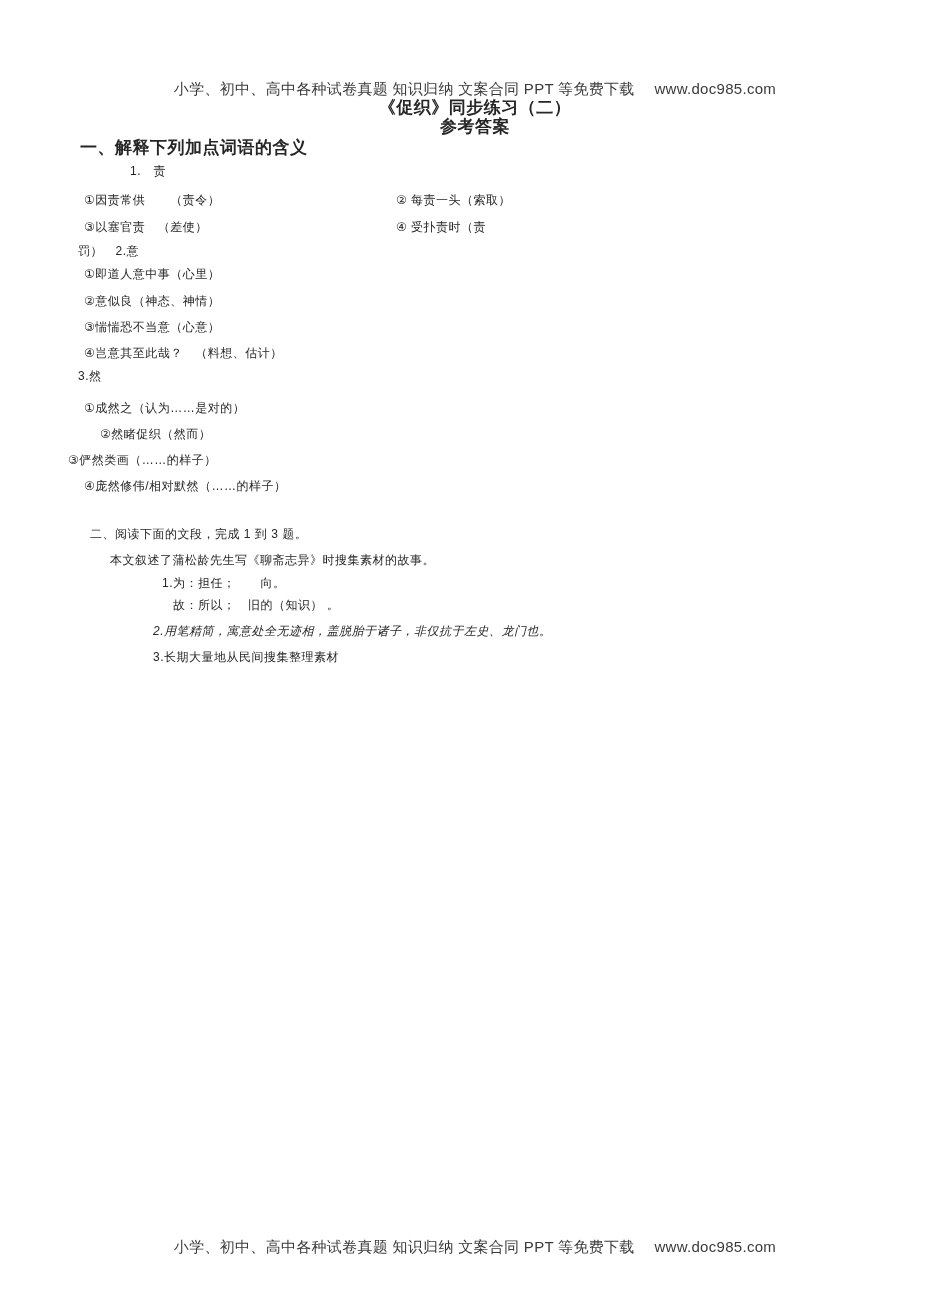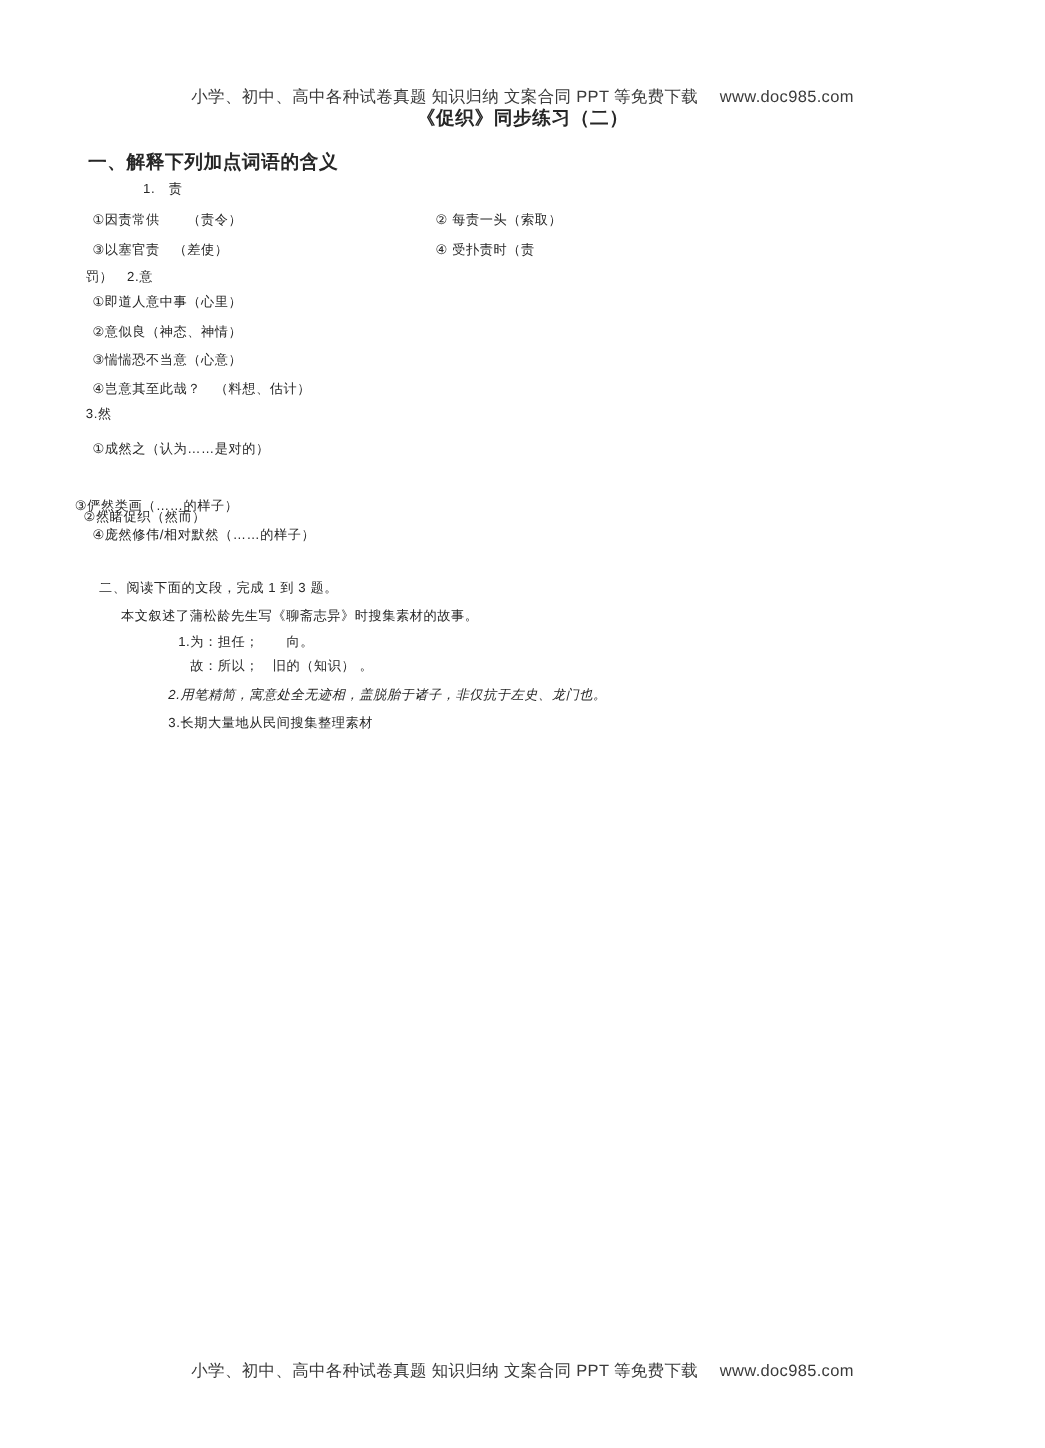--- a/index.html
+++ b/index.html
@@ -42,20 +42,21 @@
   }
 </style>
 </head>
 <body>
 
 <div class="page">
 
   <div class="line note center" style="top:79px;">小学、初中、高中各种试卷真题 知识归纳 文案合同 PPT 等免费下载　 www.doc985.com</div>
 
   <div class="line bold heading center" style="top:98px;">《促织》同步练习（二）</div>
+  <div class="line bold heading center" style="top:117px;">参考答案</div>
 
   <div class="line bold heading" style="top:138px; left:80px;">一、解释下列加点词语的含义</div>
 
   <div class="line" style="top:162px; left:130px;">1.　责</div>
 
   <div class="line" style="top:191px; left:84px;">①因责常供　　（责令）</div>
   <div class="line" style="top:191px; left:396px;">② 每责一头（索取）</div>
 
   <div class="line" style="top:218px; left:84px;">③以塞官责　（差使）</div>
   <div class="line" style="top:218px; left:396px;">④ 受扑责时（责</div>
@@ -63,21 +64,21 @@
   <div class="line" style="top:242px; left:78px;">罚）　2.意</div>
 
   <div class="line" style="top:265px; left:84px;">①即道人意中事（心里）</div>
   <div class="line" style="top:292px; left:84px;">②意似良（神态、神情）</div>
   <div class="line" style="top:318px; left:84px;">③惴惴恐不当意（心意）</div>
   <div class="line" style="top:344px; left:84px;">④岂意其至此哉？　（料想、估计）</div>
 
   <div class="line" style="top:367px; left:78px;">3.然</div>
 
   <div class="line" style="top:399px; left:84px;">①成然之（认为……是对的）</div>
-  <div class="line" style="top:425px; left:76px;margin-top:36px;">②然睹促织（然而）</div>
+  <div class="line" style="top:425px; left:100px;">②然睹促织（然而）</div>
   <div class="line" style="top:451px; left:68px;">③俨然类画（……的样子）</div>
   <div class="line" style="top:477px; left:84px;">④庞然修伟/相对默然（……的样子）</div>
 
   <div class="line" style="top:525px; left:90px;">二、阅读下面的文段，完成 1 到 3 题。</div>
   <div class="line" style="top:551px; left:110px;">本文叙述了蒲松龄先生写《聊斋志异》时搜集素材的故事。</div>
 
   <div class="line" style="top:574px; left:162px;">1.为：担任；　　向。</div>
   <div class="line" style="top:596px; left:173px;">故：所以；　旧的（知识） 。</div>
   <div class="line" style="top:622px; left:153px;font-style:italic;">2.用笔精简，寓意处全无迹相，盖脱胎于诸子，非仅抗于左史、龙门也。</div>
   <div class="line" style="top:648px; left:153px;">3.长期大量地从民间搜集整理素材</div>

